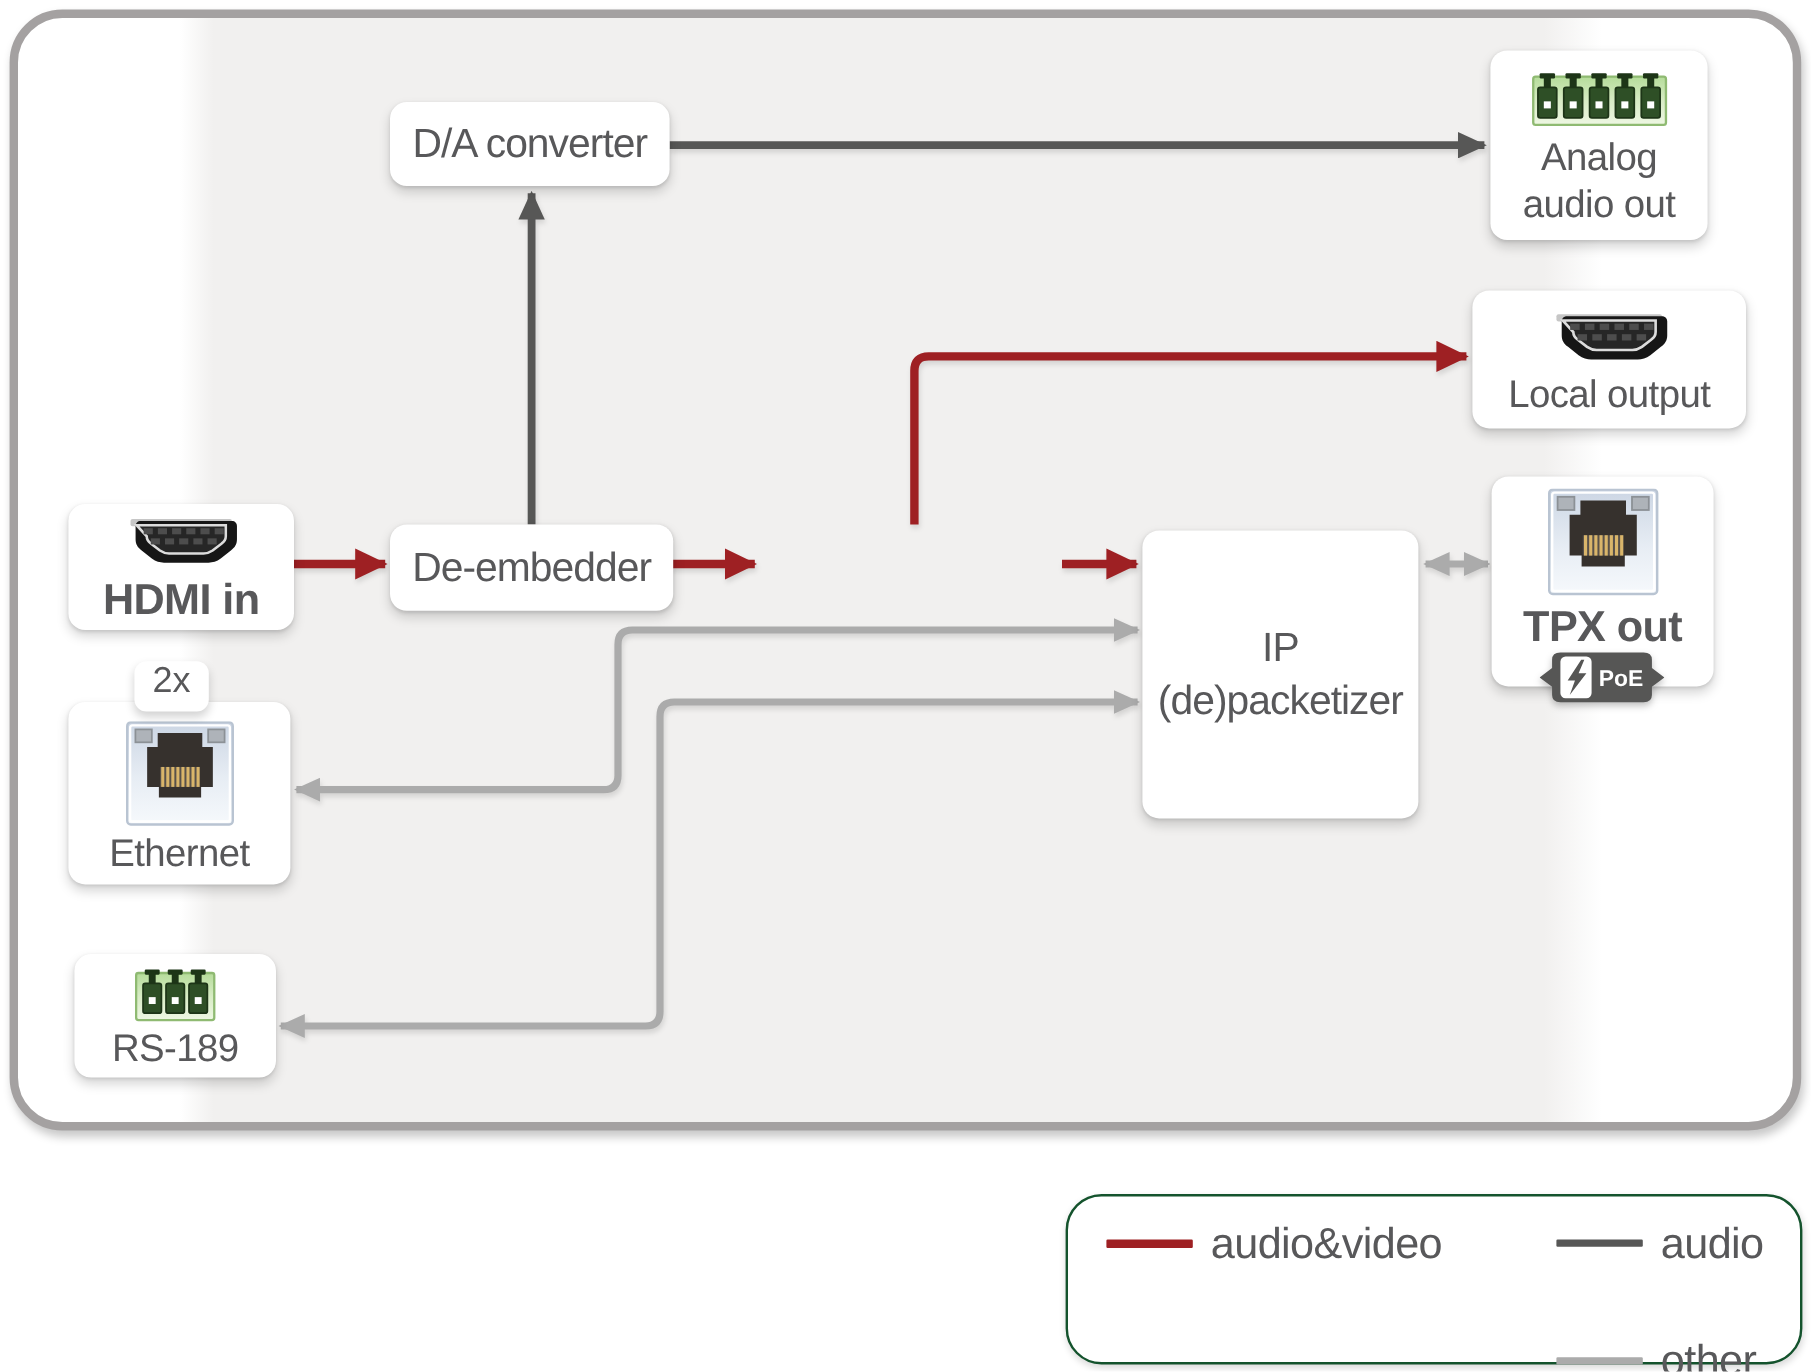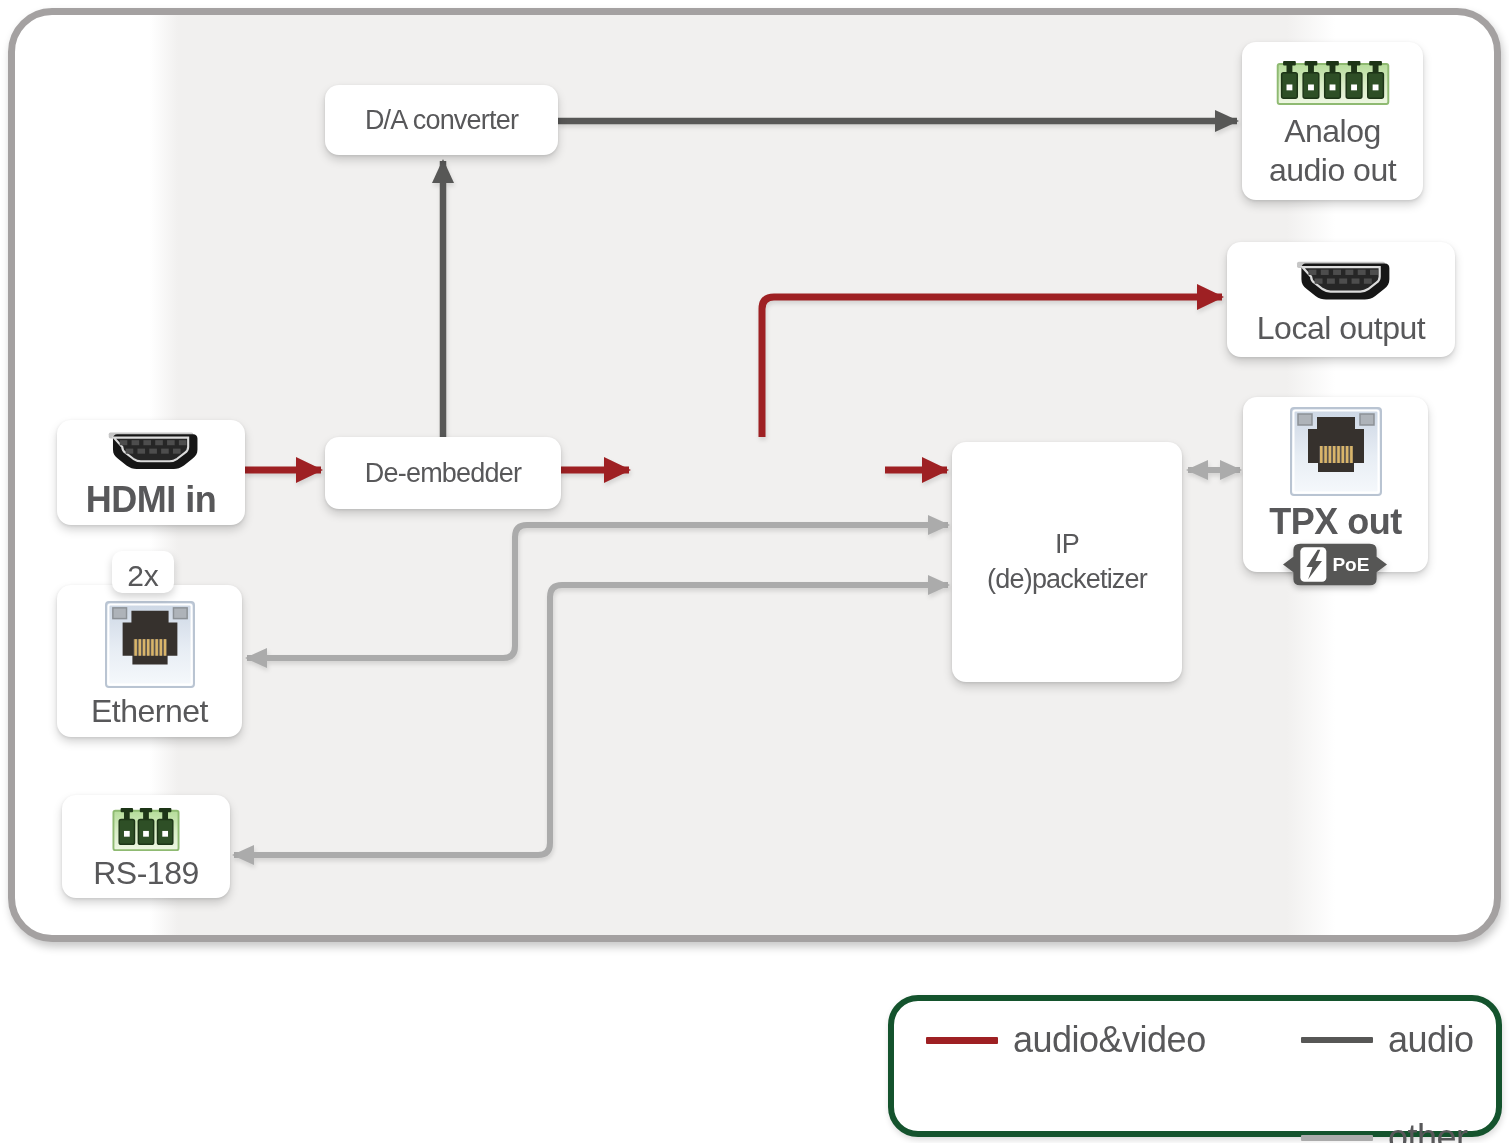--- a/index.html
+++ b/index.html
@@ -34,50 +34,50 @@
   .h-dark{fill:var(--c-dark_gray_line,#575756);}
   .h-light{fill:var(--c-light_gray_line,#ababab);}
 
   
   .box{
     position:absolute;background:#ffffff;border-radius:14px;z-index:2;
     box-shadow:0 5px 10px rgba(0,0,0,.17),0 1px 3px rgba(0,0,0,.10);
     display:flex;align-items:center;justify-content:center;
     flex-direction:column;box-sizing:border-box;
   }
-  .blk-label{font-size:27px;letter-spacing:-0.8px;white-space:nowrap;}
+  .blk-label{font-size:34px;letter-spacing:-0.8px;white-space:nowrap;}
   .port-label{font-size:32px;letter-spacing:-0.5px;white-space:nowrap;}
   .port-label.bold{font-size:36px;font-weight:700;}
   .two-line{text-align:center;line-height:1.22;}
 
   .b-da  {left:325px;top:85px; width:233px;height:70px;}
   .b-de  {left:325px;top:437px;width:236px;height:72px;}
   .b-sp  {left:633px;top:437px;width:252px;height:72px;}
   .b-ip  {left:952px;top:442px;width:230px;height:240px;line-height:1.3;}
 
   .p-hdmi{left:57px;  top:420px;width:188px;height:105px;gap:5px;padding-top:6px;}
   .p-eth {left:57px;  top:585px;width:185px;height:152px;gap:4px;padding-top:8px;}
   .p-rs  {left:62px;  top:795px;width:168px;height:103px;gap:3px;padding-top:6px;}
   .p-an  {left:1242px;top:42px; width:181px;height:158px;gap:6px;padding-top:8px;}
   .p-lo  {left:1227px;top:242px;width:228px;height:115px;gap:6px;padding-top:8px;}
   .p-tpx {left:1243px;top:397px;width:185px;height:175px;gap:4px;padding-top:10px;
           justify-content:flex-start;}
 
   .badge-2x{
     position:absolute;left:112px;top:551px;width:62px;height:42px;z-index:3;
-    background:#fff;border-radius:10px;display:flex;align-items:flex-end;justify-content:center;
+    background:#fff;border-radius:10px;display:flex;align-items:flex-start;justify-content:center;
     font-size:30px;box-shadow:0 4px 8px rgba(0,0,0,.18);
   }
   .poe-badge{position:absolute;left:1283px;top:540px;width:104px;height:49px;z-index:4;
     filter:drop-shadow(0 3px 3px rgba(0,0,0,.25));}
 
   
   .legend{
     position:absolute;left:888px;top:995px;width:614px;height:142px;z-index:2;
-    background:#fff;border:6px solid #14532d;border-radius:30px;
+    background:#fff;border:2px solid #14532d;border-radius:30px;
     box-sizing:border-box;box-shadow:1px 3px 6px rgba(0,0,0,.15);
   }
   .leg-item{position:absolute;display:flex;align-items:center;gap:15px;height:42px;}
   .leg-item .lab{font-size:36px;letter-spacing:-0.5px;white-space:nowrap;}
   .swatch{display:inline-block;width:72px;border-radius:1px;}
   .leg-1{left:32px; top:18px;}
   .leg-2{left:407px;top:18px;}
   .leg-3{left:407px;top:70px;margin-top:46px;}
 </style>
 </head>

